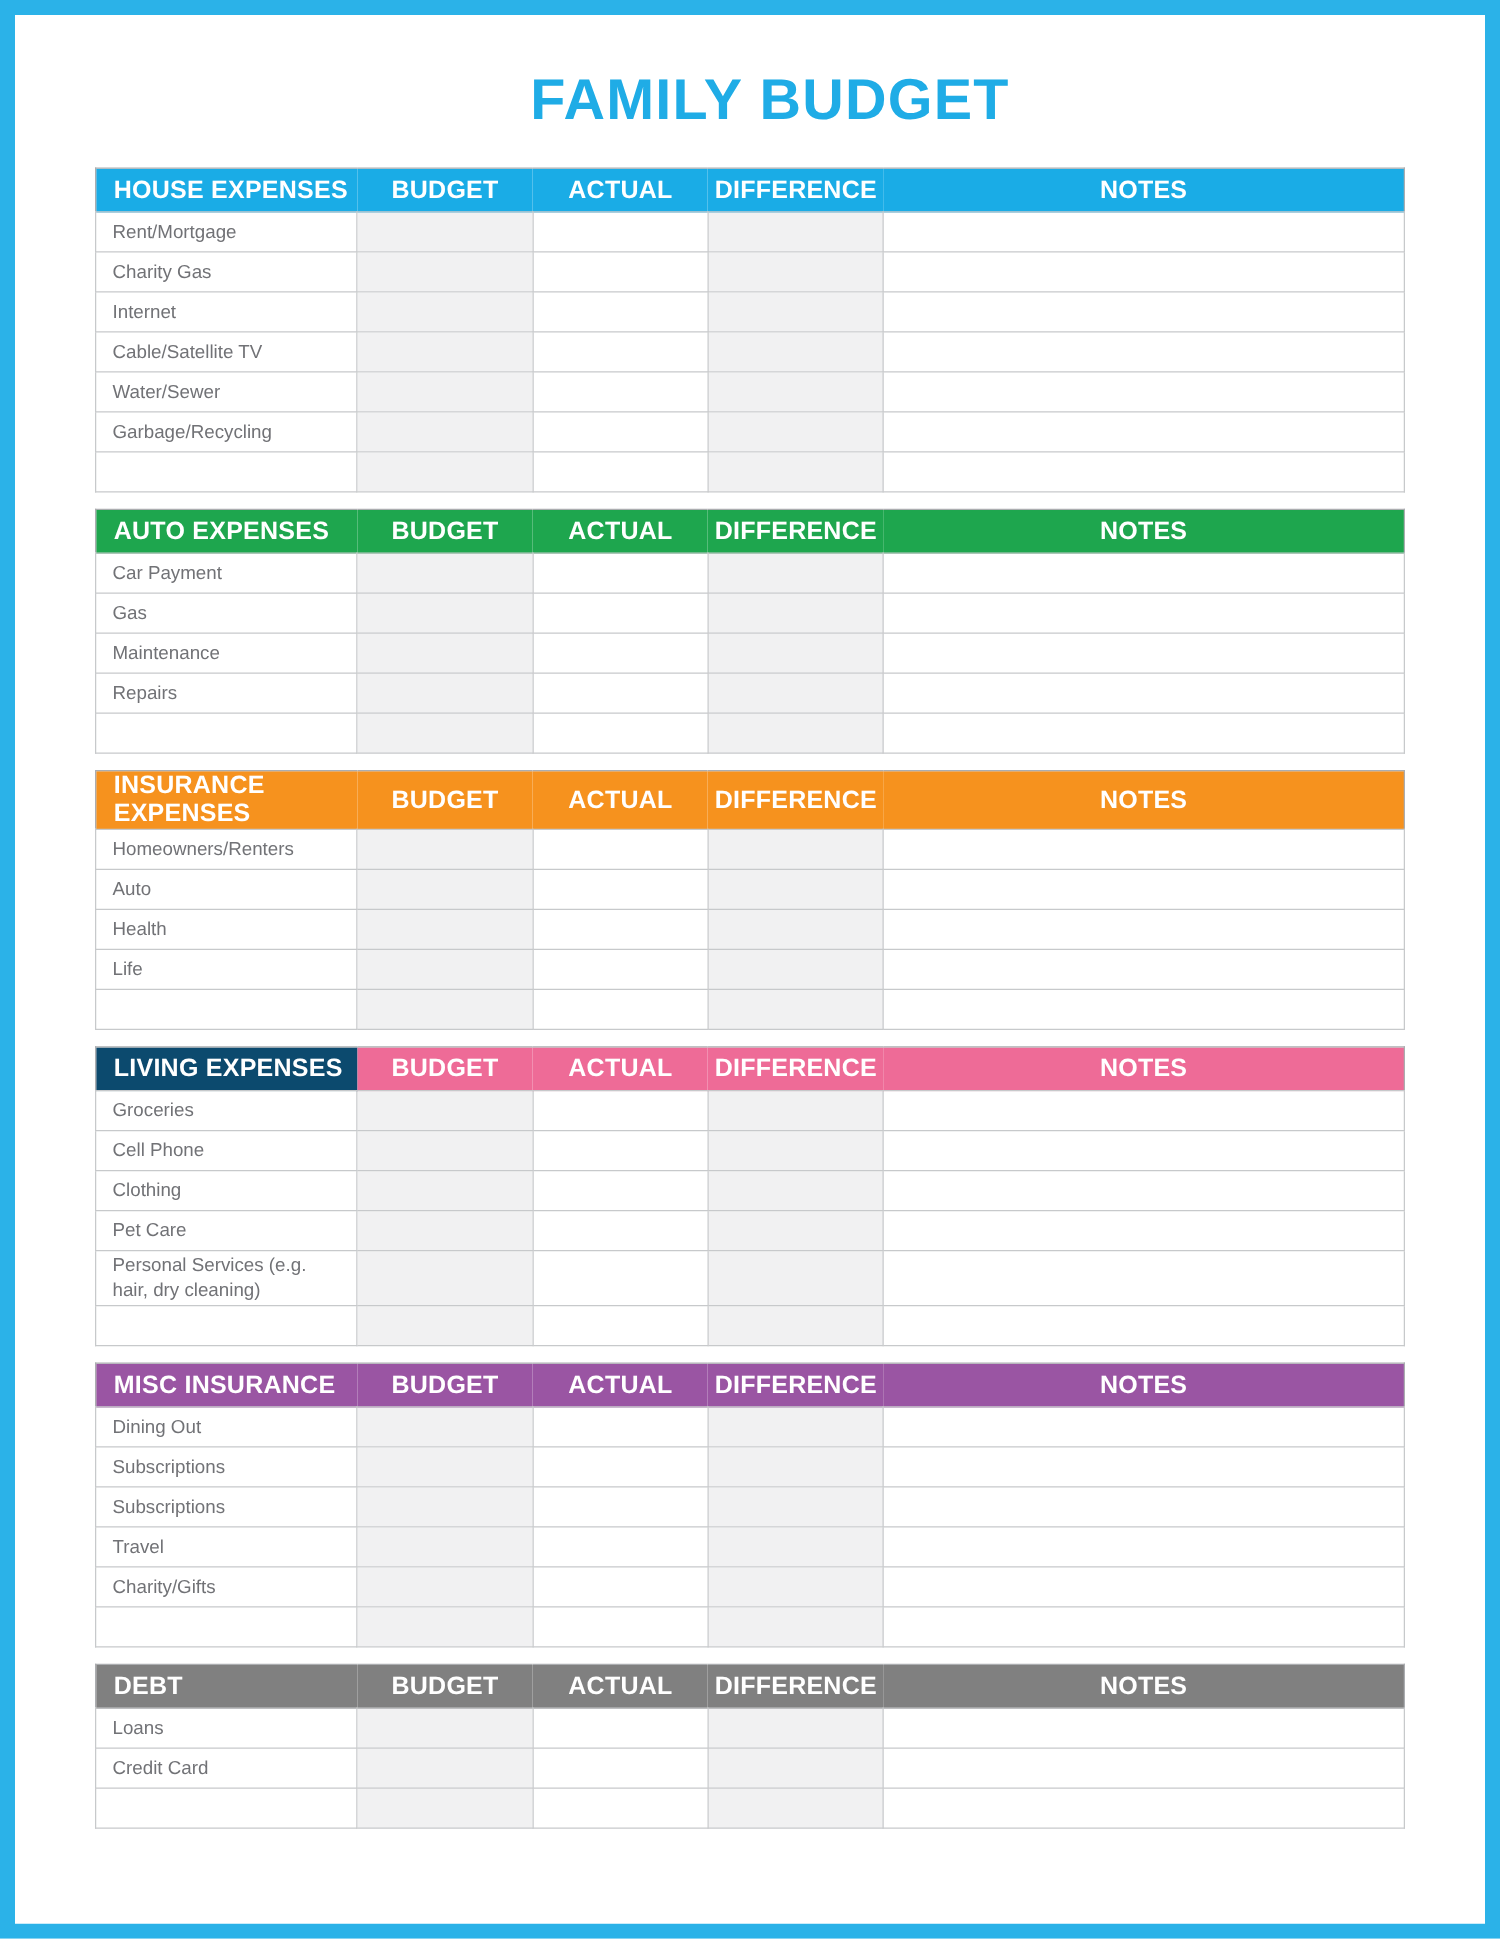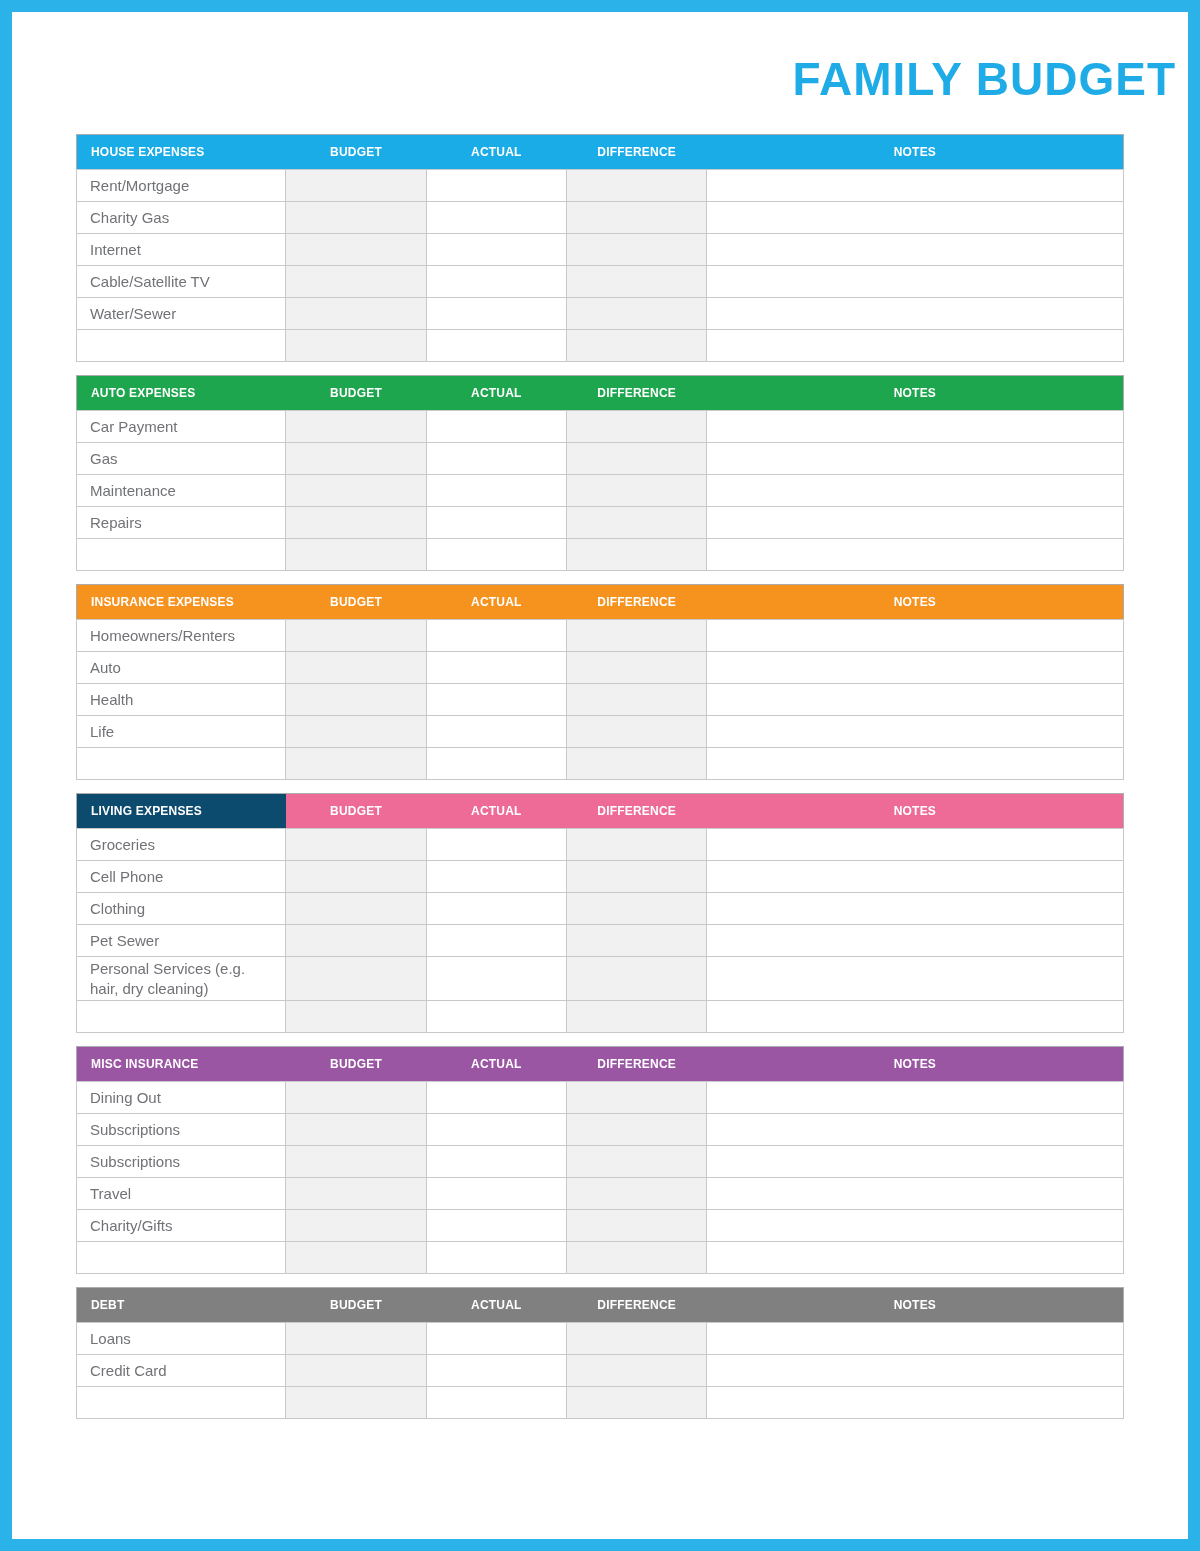--- a/index.html
+++ b/index.html
@@ -12,21 +12,21 @@
     width: 1200px;
     height: 1551px;
     box-sizing: border-box;
     border: 12px solid #2bb2e8;
     background: #ffffff;
     font-family: "Liberation Sans", "DejaVu Sans", sans-serif;
     overflow: hidden;
   }
   .page-title {
     margin: 40px 12px 28px 0;
-    text-align: right;
+    text-align: center;
     font-size: 46px;
     font-weight: bold;
     letter-spacing: 1px;
     color: #1face6;
     padding-left: 44px;
   }
   .sections {
     margin: 0 64px;
   }
   table.budget-table {
@@ -37,21 +37,21 @@
   }
   table.budget-table col.c-label { width: 20.0%; }
   table.budget-table col.c-budget { width: 13.4%; }
   table.budget-table col.c-actual { width: 13.4%; }
   table.budget-table col.c-diff { width: 13.4%; }
   table.budget-table col.c-notes { width: 39.8%; }
   table.budget-table th {
     height: 34px;
     border: none;
     color: #ffffff;
-    font-size: 12px;
+    font-size: 20px;
     font-weight: bold;
     letter-spacing: 0.2px;
     text-align: center;
     padding: 0;
   }
   table.budget-table th.section-name {
     text-align: left;
     padding-left: 14px;
   }
   table.budget-table td {
@@ -120,20 +120,27 @@
             <td></td>
           </tr>
           <tr>
             <td>Water/Sewer</td>
             <td class="shaded" style="background: rgb(241, 241, 242);"></td>
             <td></td>
             <td class="shaded" style="background: rgb(241, 241, 242);"></td>
             <td></td>
           </tr>
           <tr>
+            <td>Garbage/Recycling</td>
+            <td class="shaded" style="background: rgb(241, 241, 242);"></td>
+            <td></td>
+            <td class="shaded" style="background: rgb(241, 241, 242);"></td>
+            <td></td>
+          </tr>
+          <tr>
             <td></td>
             <td class="shaded" style="background: rgb(241, 241, 242);"></td>
             <td></td>
             <td class="shaded" style="background: rgb(241, 241, 242);"></td>
             <td></td>
           </tr>
         </tbody>
       </table>
       <table class="budget-table">
         <colgroup>
@@ -278,21 +285,21 @@
             <td></td>
           </tr>
           <tr>
             <td>Clothing</td>
             <td class="shaded" style="background: rgb(241, 241, 242);"></td>
             <td></td>
             <td class="shaded" style="background: rgb(241, 241, 242);"></td>
             <td></td>
           </tr>
           <tr>
-            <td>Pet Sewer</td>
+            <td>Pet Care</td>
             <td class="shaded" style="background: rgb(241, 241, 242);"></td>
             <td></td>
             <td class="shaded" style="background: rgb(241, 241, 242);"></td>
             <td></td>
           </tr>
           <tr>
             <td>Personal Services (e.g. hair, dry cleaning)</td>
             <td class="shaded" style="background: rgb(241, 241, 242);"></td>
             <td></td>
             <td class="shaded" style="background: rgb(241, 241, 242);"></td>

